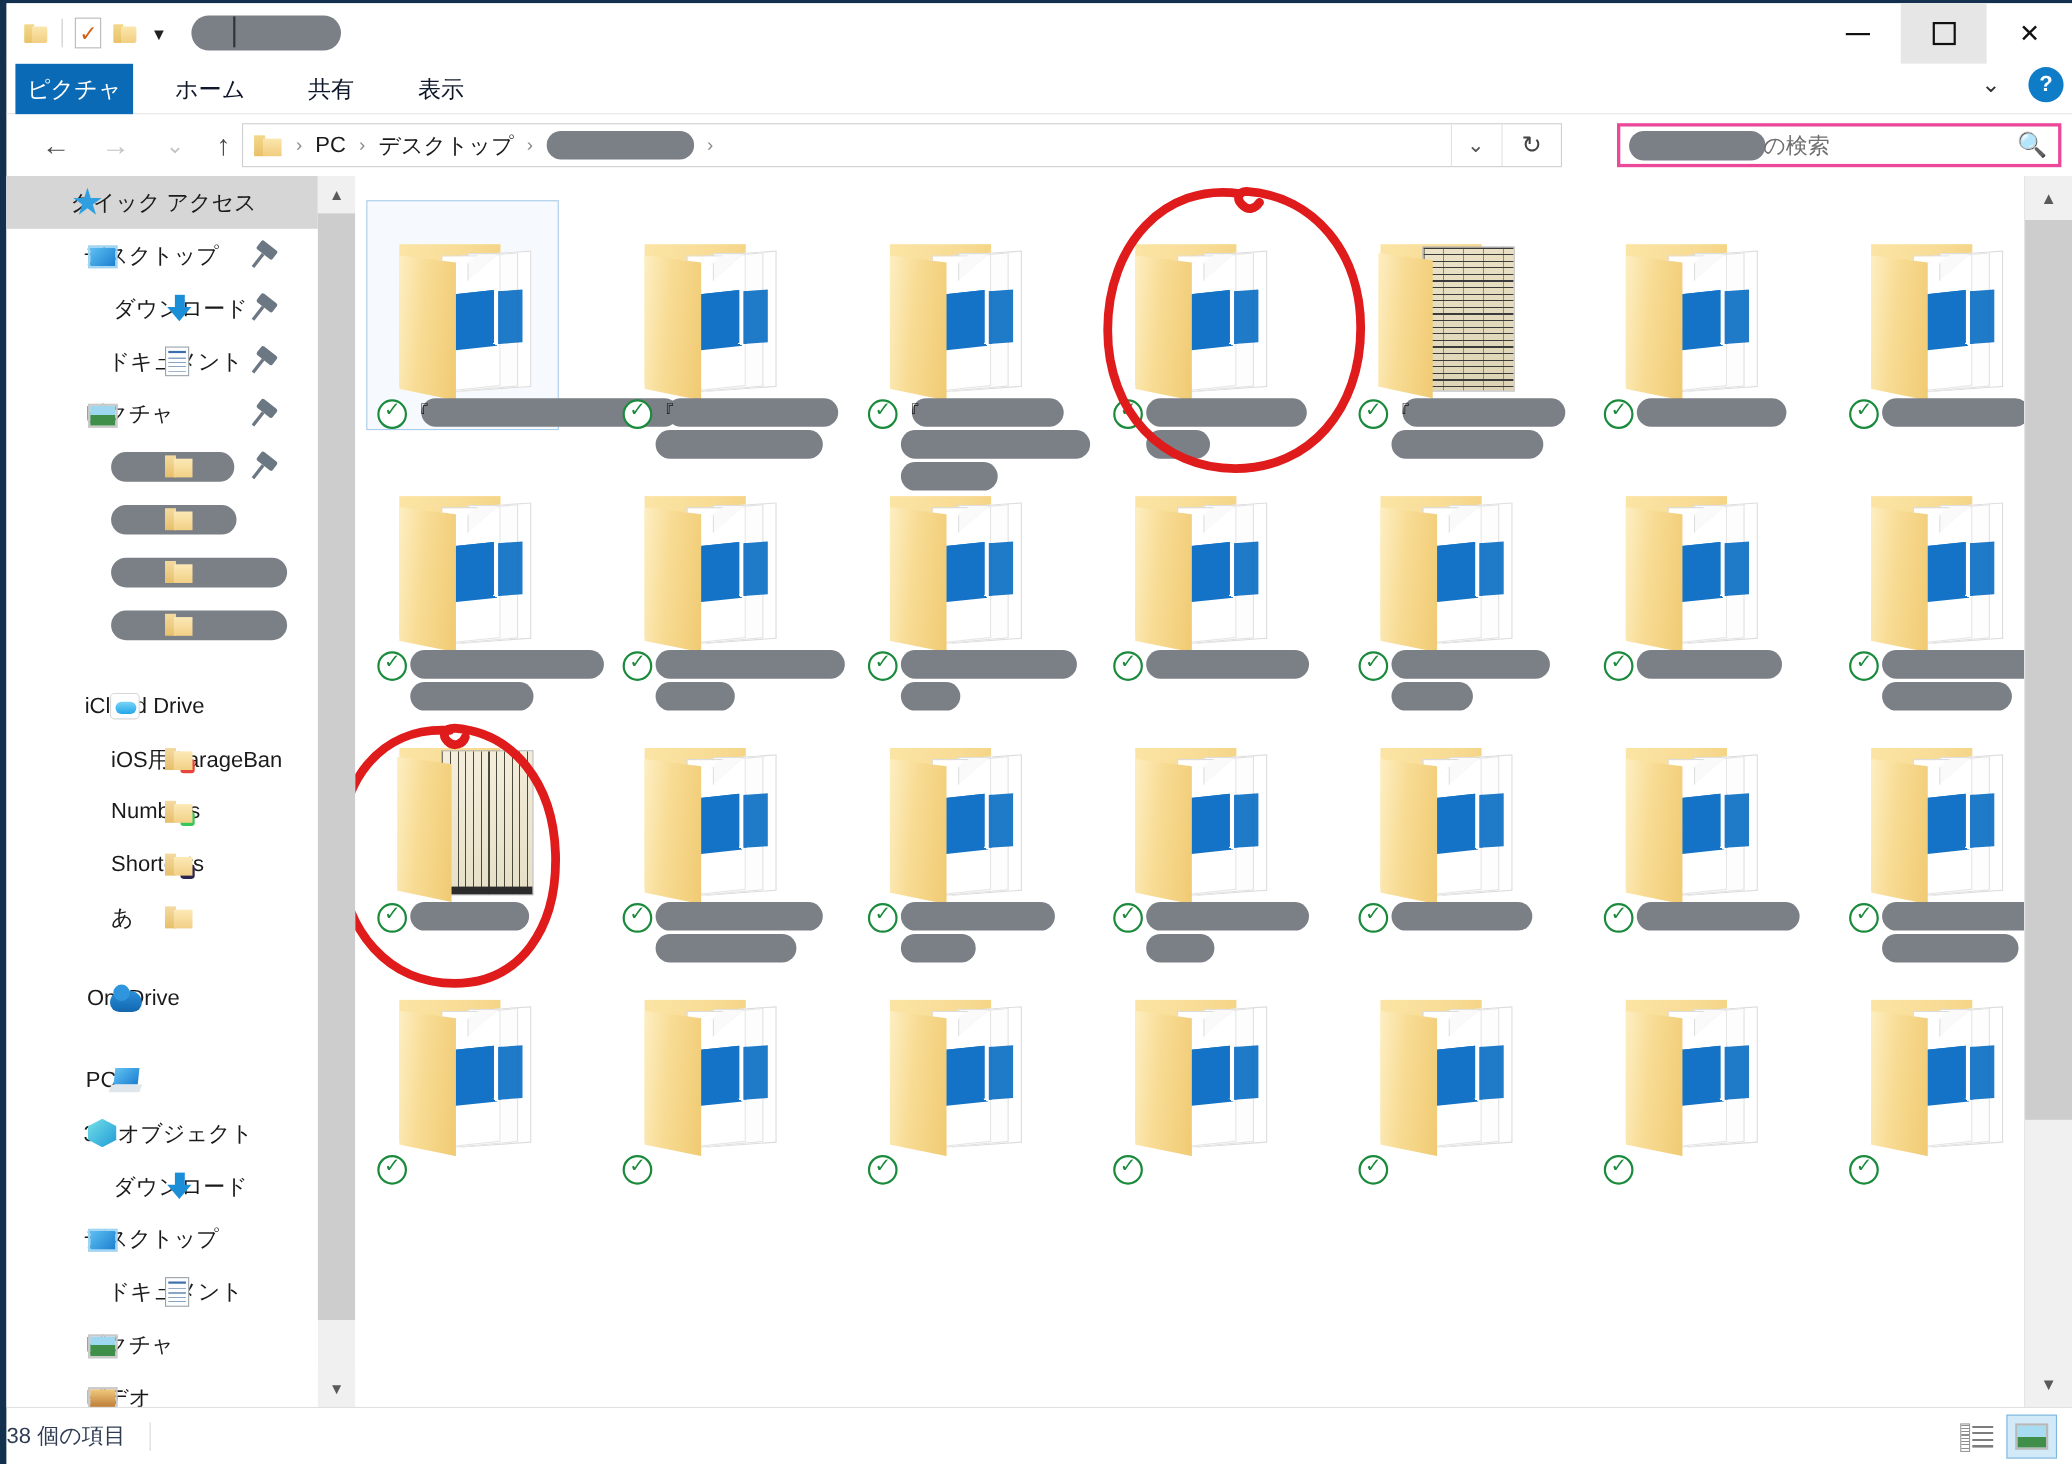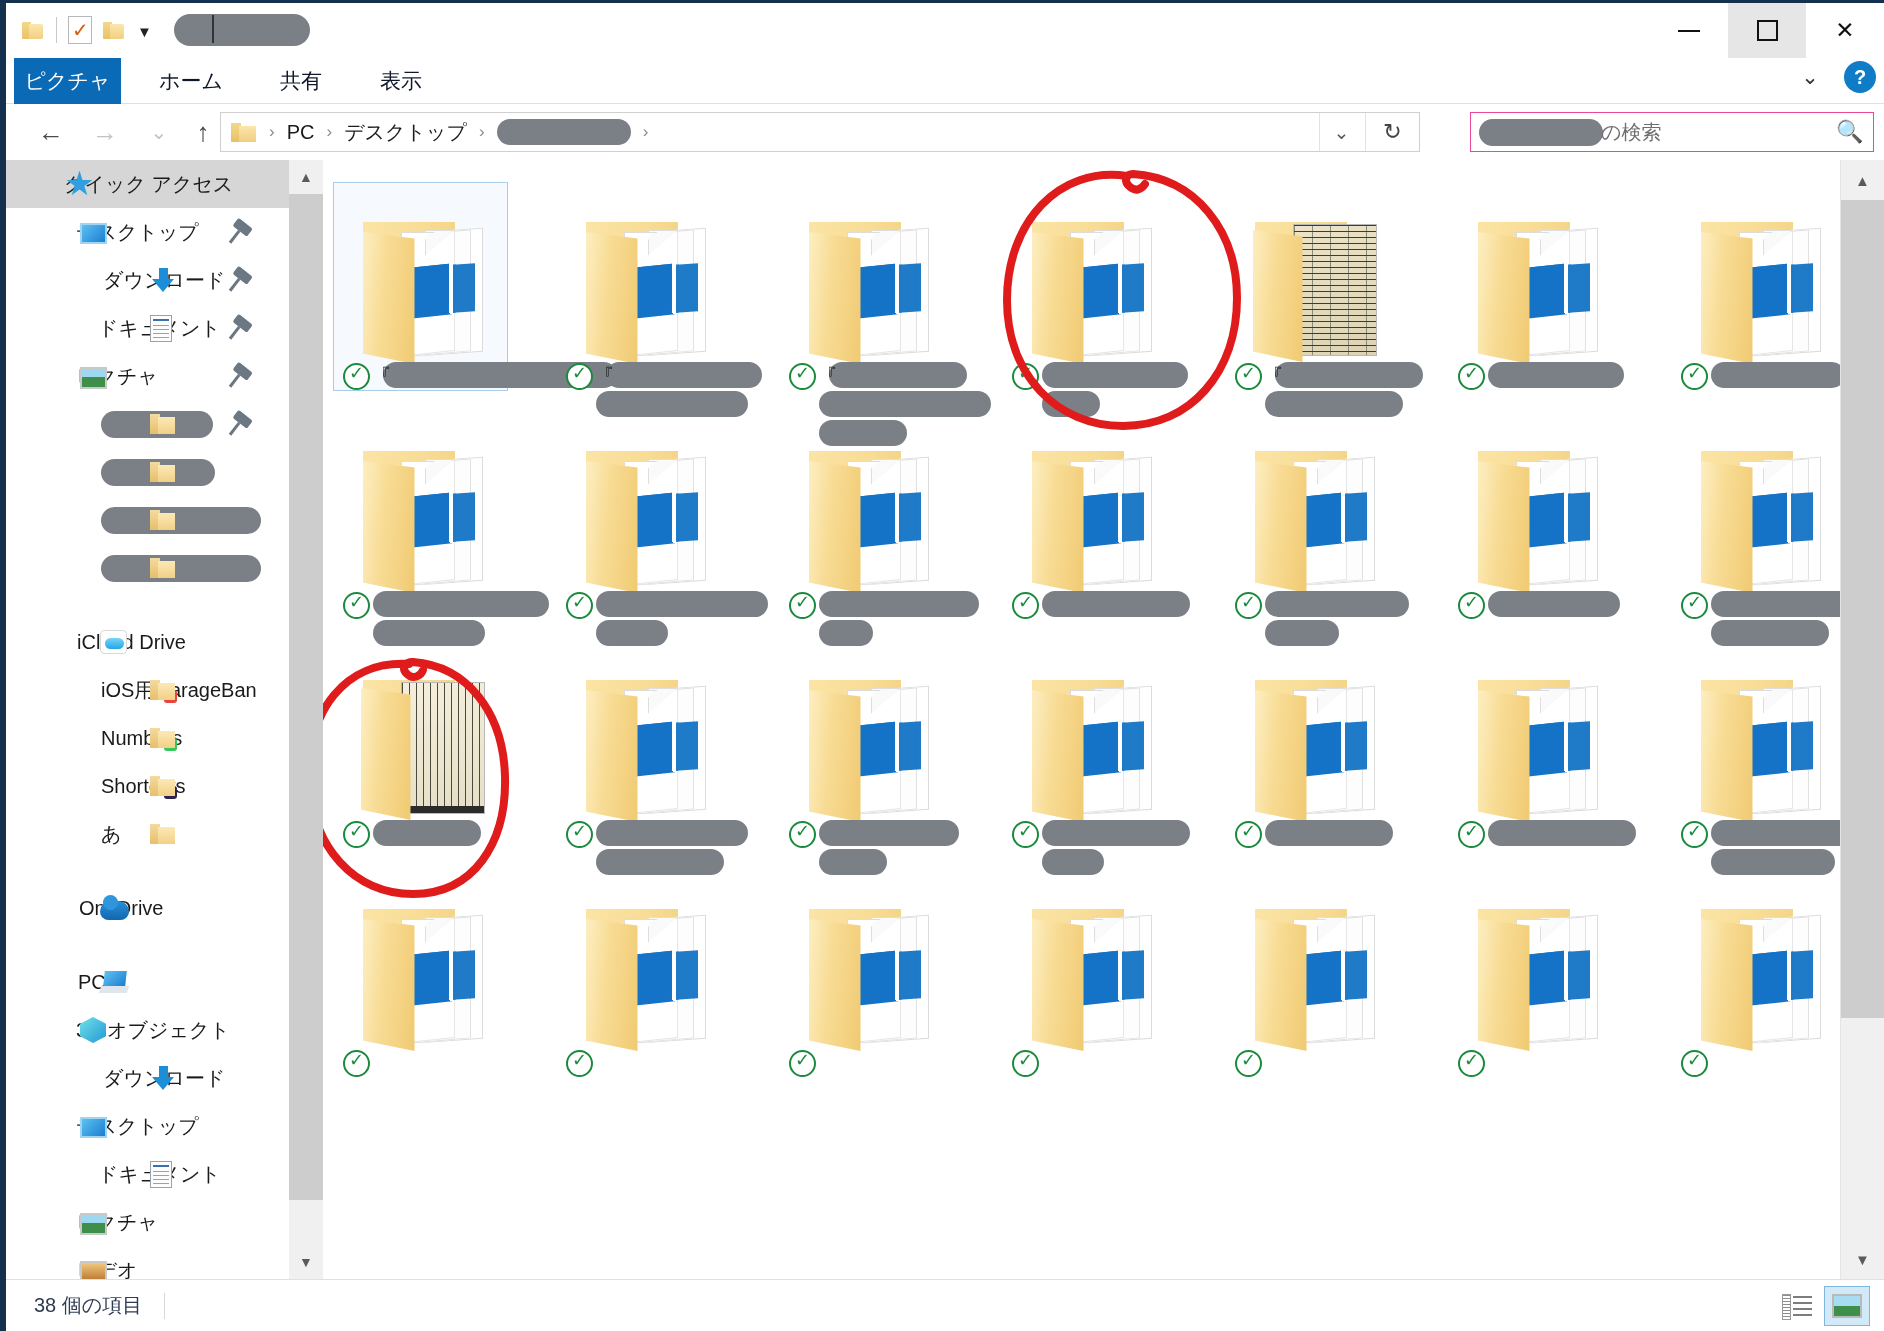--- a/index.html
+++ b/index.html
@@ -64,21 +64,21 @@
   .crumb-fold::after{ content:""; position:absolute; left:8px; top:5px; width:17px; height:16px;
        background:linear-gradient(180deg,#fbe6ad,#f1cd7f);}
   #crumb-redact { width:134px; height:26px; margin:0 2px; }
   .addr-dd { position:absolute; right:56px; top:0; height:38px; width:44px;
              display:flex; align-items:center; justify-content:center; font-size:19px; color:#555;
              border-left:1px solid #e2e2e2;}
   .addr-rf { position:absolute; right:0; top:0; height:38px; width:54px;
              display:flex; align-items:center; justify-content:center; font-size:22px; color:#444;
              border-left:1px solid #e2e2e2;}
   #searchbox { position:absolute; left:1464px; top:8px; width:404px; height:40px;
-               border:1px solid #ec4899; background:#fff; display:flex; align-items:center;
+               border:3px solid #ec4899; background:#fff; display:flex; align-items:center;
                padding:0 8px; }
   #search-redact { width:124px; height:27px; }
   .search-label { font-size:20px; color:#6f6f6f; margin-left:-2px; }
   .mag { margin-left:auto; width:30px; text-align:center; font-size:22px; color:#444; }
 
   
   #bodyarea { position:absolute; left:0; top:157px; right:0; bottom:52px; background:#fff; }
 
   
   #navpane { position:absolute; left:0; top:0; width:283px; bottom:0; background:#fff; overflow:hidden; }
@@ -195,21 +195,21 @@
   #file-sb { position:absolute; right:0; top:0; width:44px; bottom:0; background:#f0f0f0;
              border-left:1px solid #e4e4e4;}
   #file-sb .sb-up,#file-sb .sb-dn { position:absolute; left:0; width:43px; height:40px;
      display:flex; align-items:center; justify-content:center; color:#5a5a5a; font-size:15px;}
   #file-sb .sb-up{top:0;} #file-sb .sb-dn{bottom:0;}
   #file-sb .sb-thumb { position:absolute; left:0; width:43px; top:40px; height:818px; background:#cdcdcd; }
 
   
   #statusbar { position:absolute; left:0; right:0; bottom:0; height:52px; background:#fff;
                border-top:1px solid #e0e0e0; display:flex; align-items:center; }
-  #status-text { margin-left:28px; font-size:20px; color:#2e3b52; }
+  #status-text { font-size:20px; color:#2e3b52; }
   .st-sep { margin-left:22px; width:1px; height:26px; background:#d8d8d8; }
   .viewbtns { margin-left:auto; display:flex; align-items:center; gap:4px; padding-right:14px; }
   .vbtn { width:46px; height:40px; display:flex; align-items:center; justify-content:center; }
   .vbtn.active { background:#d2e9f8; border:1px solid #7fb6dd; }
   .v-details { width:30px; height:24px; position:relative; }
   .v-details::before{content:"";position:absolute;left:0;top:0;width:7px;height:24px;
      background:repeating-linear-gradient(#8d8d8d 0 1px,transparent 1px 3px,#8d8d8d 3px 4px,transparent 4px 6px);
      border:1px solid #9a9a9a;}
   .v-details::after{content:"";position:absolute;left:11px;top:2px;width:19px;height:20px;
      background:repeating-linear-gradient(#7d7d7d 0 2px,transparent 2px 6px);}

